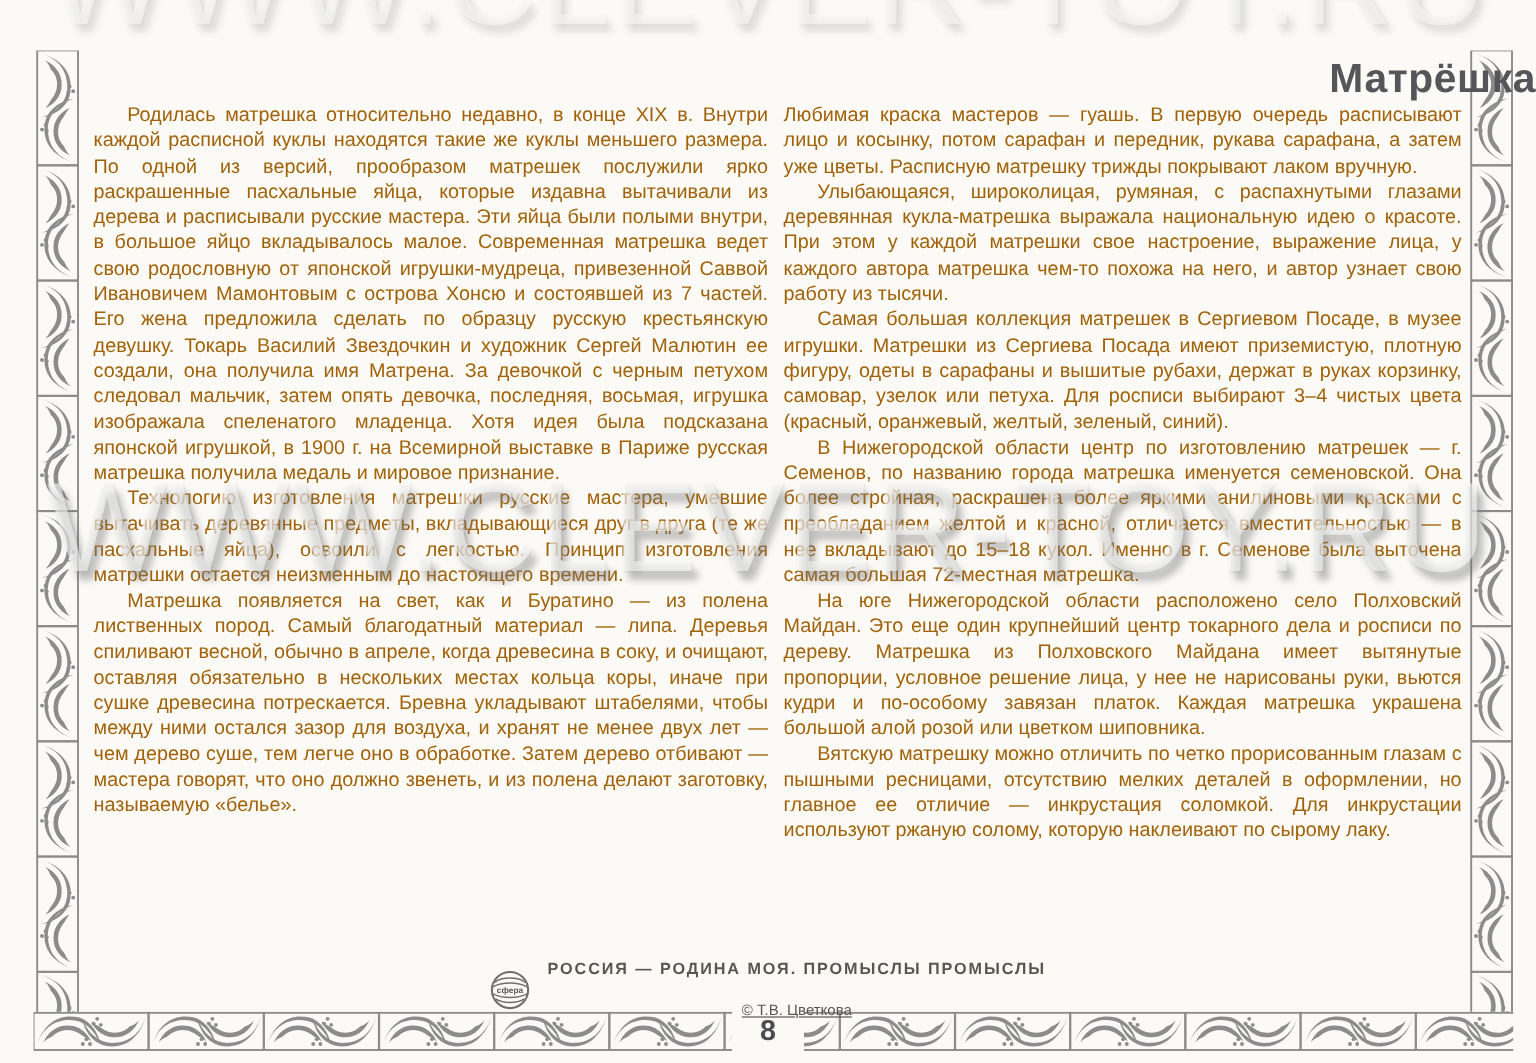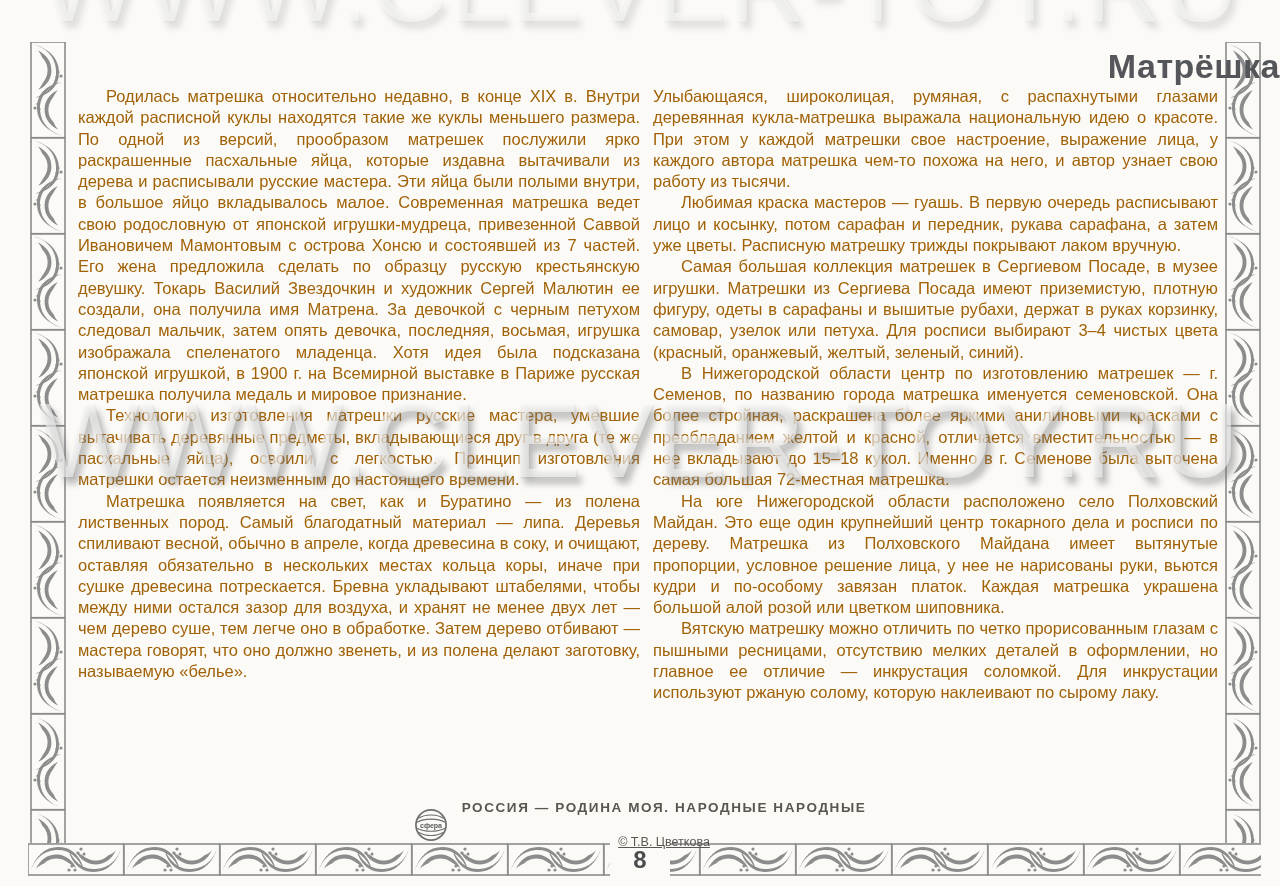--- a/index.html
+++ b/index.html
@@ -66,22 +66,22 @@
 <div class="watermark watermark-top">WWW.CLEVER-TOY.RU</div>
 
 <h1 class="page-title">Матрёшка</h1>
 
 <div class="col col-left">
     <p class="para">Родилась матрешка относительно недавно, в конце XIX в. Внутри каждой расписной куклы находятся такие же куклы меньшего размера. По одной из версий, прообразом матрешек послужили ярко раскрашенные пасхальные яйца, которые издавна вытачивали из дерева и расписывали русские мастера. Эти яйца были полыми внутри, в большое яйцо вкладывалось малое. Современная матрешка ведет свою родословную от японской игрушки-мудреца, привезенной Саввой Ивановичем Мамонтовым с острова Хонсю и состоявшей из 7 частей. Его жена предложила сделать по образцу русскую крестьянскую девушку. Токарь Василий Звездочкин и художник Сергей Малютин ее создали, она получила имя Матрена. За девочкой с черным петухом следовал мальчик, затем опять девочка, последняя, восьмая, игрушка изображала спеленатого младенца. Хотя идея была подсказана японской игрушкой, в 1900 г. на Всемирной выставке в Париже русская матрешка получила медаль и мировое признание.</p>
     <p class="para">Технологию изготовления матрешки русские мастера, умевшие вытачивать деревянные предметы, вкладывающиеся друг в друга (те же пасхальные яйца), освоили с легкостью. Принцип изготовления матрешки остается неизменным до настоящего времени.</p>
     <p class="para">Матрешка появляется на свет, как и Буратино — из полена лиственных пород. Самый благодатный материал — липа. Деревья спиливают весной, обычно в апреле, когда древесина в соку, и очищают, оставляя обязательно в нескольких местах кольца коры, иначе при сушке древесина потрескается. Бревна укладывают штабелями, чтобы между ними остался зазор для воздуха, и хранят не менее двух лет — чем дерево суше, тем легче оно в обработке. Затем дерево отбивают — мастера говорят, что оно должно звенеть, и из полена делают заготовку, называемую «белье».</p>
   </div>
 <div class="col col-right">
+    <p class="para">Любимая краска мастеров — гуашь. В первую очередь расписывают лицо и косынку, потом сарафан и передник, рукава сарафана, а затем уже цветы. Расписную матрешку трижды покрывают лаком вручную.</p>
     <p class="para">Улыбающаяся, широколицая, румяная, с распахнутыми глазами деревянная кукла-матрешка выражала национальную идею о красоте. При этом у каждой матрешки свое настроение, выражение лица, у каждого автора матрешка чем-то похожа на него, и автор узнает свою работу из тысячи.</p>
-    <p class="para">Любимая краска мастеров — гуашь. В первую очередь расписывают лицо и косынку, потом сарафан и передник, рукава сарафана, а затем уже цветы. Расписную матрешку трижды покрывают лаком вручную.</p>
     <p class="para">Самая большая коллекция матрешек в Сергиевом Посаде, в музее игрушки. Матрешки из Сергиева Посада имеют приземистую, плотную фигуру, одеты в сарафаны и вышитые рубахи, держат в руках корзинку, самовар, узелок или петуха. Для росписи выбирают 3–4 чистых цвета (красный, оранжевый, желтый, зеленый, синий).</p>
     <p class="para">В Нижегородской области центр по изготовлению матрешек — г. Семенов, по названию города матрешка именуется семеновской. Она более стройная, раскрашена более яркими анилиновыми красками с преобладанием желтой и красной, отличается вместительностью — в нее вкладывают до 15–18 кукол. Именно в г. Семенове была выточена самая большая 72-местная матрешка.</p>
     <p class="para">На юге Нижегородской области расположено село Полховский Майдан. Это еще один крупнейший центр токарного дела и росписи по дереву. Матрешка из Полховского Майдана имеет вытянутые пропорции, условное решение лица, у нее не нарисованы руки, вьются кудри и по-особому завязан платок. Каждая матрешка украшена большой алой розой или цветком шиповника.</p>
     <p class="para">Вятскую матрешку можно отличить по четко прорисованным глазам с пышными ресницами, отсутствию мелких деталей в оформлении, но главное ее отличие — инкрустация соломкой. Для инкрустации используют ржаную солому, которую наклеивают по сырому лаку.</p>
   </div>
 
 <div class="watermark watermark-mid">WWW.CLEVER-TOY.RU</div>
 
 <svg class="border-svg border-left" viewBox="0 0 36 802" preserveAspectRatio="none" xmlns="http://www.w3.org/2000/svg">
   <defs>
@@ -167,16 +167,16 @@
   <svg class="logo-svg" viewBox="0 0 32 32" xmlns="http://www.w3.org/2000/svg">
     <circle cx="16" cy="16" r="14.2" fill="none" stroke="#6e6e6e" stroke-width="1.6"></circle>
     <path d="M4,10 C10,5.5 22,5.5 28,10" fill="none" stroke="#6e6e6e" stroke-width="1.1"></path>
     <path d="M2.6,13.5 C10,9.5 22,9.5 29.4,13.5" fill="none" stroke="#6e6e6e" stroke-width="1.1"></path>
     <path d="M2.6,19 C10,22.8 22,22.8 29.4,19" fill="none" stroke="#6e6e6e" stroke-width="1.1"></path>
     <path d="M4.6,23 C11,26.8 21,26.8 27.4,23" fill="none" stroke="#6e6e6e" stroke-width="1.1"></path>
     <rect x="3.4" y="13.2" width="25.2" height="6.2" rx="3.1" fill="#fbfaf7"></rect>
     <text x="16" y="18.4" font-size="6.6" font-weight="bold" text-anchor="middle" fill="#5a5a5a" font-family="Liberation Sans, sans-serif">сфера</text>
   </svg>
   <div class="footer-text">
-    <div class="series-title">РОССИЯ — РОДИНА МОЯ. НАРОДНЫЕ НАРОДНЫЕ</div>
+    <div class="series-title">РОССИЯ — РОДИНА МОЯ. ПРОМЫСЛЫ ПРОМЫСЛЫ</div>
     <div class="copyright">© Т.В. Цветкова</div>
   </div>
 </div>
 
 </body></html>

